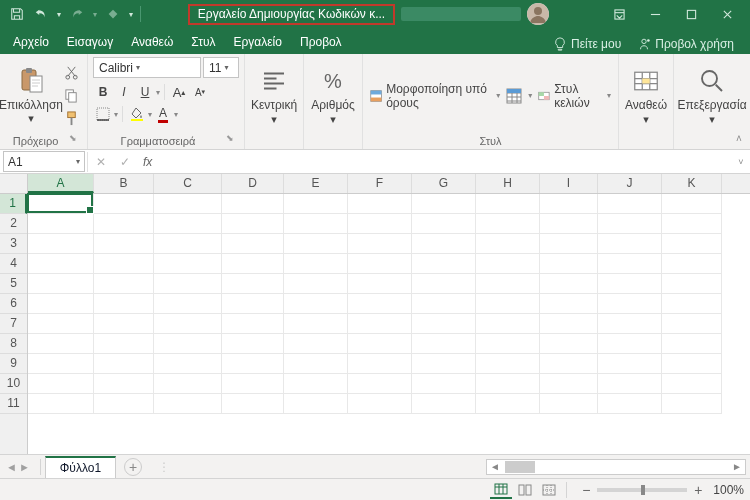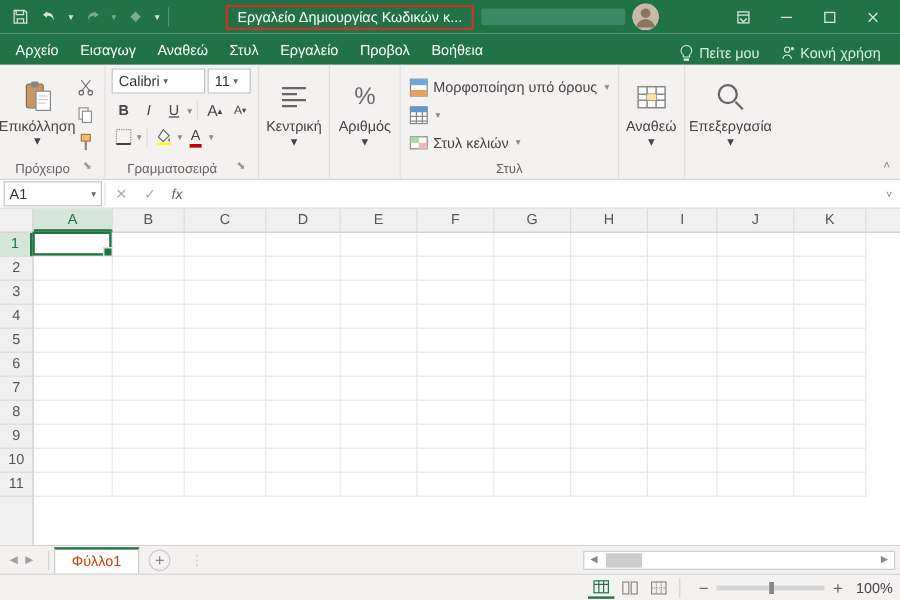--- a/index.html
+++ b/index.html
@@ -31,21 +31,21 @@
 .big-btn .ico{width:30px;height:30px;display:flex;align-items:center;justify-content:center}
 .big-btn .lbl{font-size:11px;color:#444;text-align:center;line-height:1.1;margin-top:3px}
 .small-col{display:flex;flex-direction:column;gap:1px}
 .sm-btn{width:22px;height:22px;display:flex;align-items:center;justify-content:center;cursor:pointer}
 .sm-btn svg{width:15px;height:15px}
 .font-row{display:flex;align-items:center;gap:2px;margin-bottom:2px}
 .combo{height:21px;border:1px solid #c4c4c4;background:#fff;display:flex;align-items:center;padding:0 3px 0 5px;font-size:12px;color:#333;cursor:pointer}
 .combo .arr{margin-left:3px;font-size:8px;color:#666}
 .btnrow{display:flex;gap:1px;align-items:center}
 .rbtn{min-width:20px;height:20px;padding:0 2px;display:flex;align-items:center;justify-content:center;cursor:pointer;font-size:12px;color:#444}
-.styles-col{display:flex;flex-direction:column;gap:2px;justify-content:center}
+.styles-col{display:flex;flex-direction:row;gap:2px;justify-content:center}
 .style-item{display:flex;align-items:center;gap:4px;height:21px;cursor:pointer;font-size:12px;color:#444;padding:0 2px}
 .style-item svg{width:16px;height:16px}
 .collapse-btn{position:absolute;bottom:2px;right:3px;width:16px;height:14px;cursor:pointer;color:#888;font-size:10px;text-align:center}
 .formula-bar{height:24px;border-bottom:1px solid #d4d4d4;display:flex;align-items:center;background:#fff}
 .namebox{width:82px;height:21px;border:1px solid #c4c4c4;margin:0 1px 0 3px;display:flex;align-items:center;padding:0 4px;font-size:12px;color:#333;cursor:text}
 .namebox .arr{margin-left:auto;font-size:8px;color:#666}
 .fb-sep{width:1px;height:20px;background:#e1e1e1;margin:0 1px}
 .fb-btn{width:24px;height:21px;display:flex;align-items:center;justify-content:center;color:#b0b0b0;cursor:pointer}
 .fx{font-style:italic;font-size:12px;color:#666;padding:0 6px}
 .fb-input{flex:1;height:21px;border:none;outline:none;padding:0 4px;font-size:12px}
@@ -60,21 +60,21 @@
 .rowhead.sel{background:#d3e6d7;border-right:2px solid #217346;color:#217346}
 .grid{position:absolute;left:28px;top:20px;right:0;bottom:0}
 .gridrow{display:flex;height:20px}
 .cell{border-right:1px solid #e8e8e8;border-bottom:1px solid #e8e8e8;height:20px}
 .active-cell{position:absolute;border:2px solid #217346;pointer-events:none;z-index:4}
 .active-cell::after{content:'';position:absolute;right:-3px;bottom:-3px;width:6px;height:6px;background:#217346;border:1px solid #fff}
 .sheet-tabs{height:24px;border-top:1px solid #d4d4d4;display:flex;align-items:center;background:#f3f2f1}
 .st-nav{display:flex;gap:2px;padding:0 6px;color:#a0a0a0}
 .st-nav span{cursor:pointer;font-size:11px}
 .st-sep{width:1px;height:16px;background:#d4d4d4;margin:0 4px}
-.st-tab{height:23px;padding:0 14px;background:#fff;border:1px solid #ccc;border-bottom:1px solid #fff;border-top:2px solid #217346;display:flex;align-items:center;font-size:12px;color:#c2410c;cursor:pointer;margin-top:1px}
+.st-tab{height:23px;padding:0 14px;background:#fff;border:1px solid #ccc;border-bottom:1px solid #fff;border-top:2px solid #217346;display:flex;align-items:center;font-size:12px;color:#0f172a;cursor:pointer;margin-top:1px}
 .st-add{width:24px;height:22px;display:flex;align-items:center;justify-content:center;color:#888;cursor:pointer;font-size:14px;border:1px solid #ccc;border-radius:50%;width:18px;height:18px;margin-left:8px}
 .hscroll{margin-left:auto;width:260px;height:16px;display:flex;align-items:center;border:1px solid #ccc;background:#fff;margin-right:4px}
 .hscroll .sbtn{width:16px;text-align:center;color:#888;font-size:10px;cursor:pointer}
 .hscroll .thumb{width:30px;height:12px;background:#ccc;margin-left:2px}
 .statusbar{height:22px;border-top:1px solid #d4d4d4;background:#f3f2f1;display:flex;align-items:center;padding:0 6px}
 .sb-right{margin-left:auto;display:flex;align-items:center;gap:2px}
 .view-btn{width:22px;height:18px;display:flex;align-items:center;justify-content:center;cursor:pointer;color:#888}
 .view-btn.act{color:#217346;border-bottom:2px solid #217346}
 .zoom{display:flex;align-items:center;gap:4px;margin-left:6px}
 .zoom-track{width:90px;height:4px;background:#d4d4d4;position:relative;cursor:pointer}
@@ -150,35 +150,34 @@
   </div>
 </div>
 
 <div class="tabstrip">
   <div class="tab">Αρχείο</div>
   <div class="tab">Εισαγωγ</div>
   <div class="tab">Αναθεώ</div>
   <div class="tab">Στυλ</div>
   <div class="tab">Εργαλείο</div>
   <div class="tab">Προβολ</div>
-  <div class="tab">Βοήθεια</div>
   <div class="tabstrip-right">
     <div class="tell">
       <svg width="14" height="14" viewBox="0 0 16 16">
           <path d="M8 1a5 5 0 0 0-3 9v2h6v-2a5 5 0 0 0-3-9zM6 14h4v1H6z" fill="none" stroke="#d9efe4"></path>
         </svg>
       <span>Πείτε μου</span>
     </div>
     <div class="share">
       <svg width="14" height="14" viewBox="0 0 16 16">
           <circle cx="8" cy="5" r="2.5" fill="none" stroke="#d9efe4"></circle>
           <path d="M4 14c0-3 2-4 4-4s4 1 4 4" fill="none" stroke="#d9efe4"></path>
           <circle cx="13" cy="4" r="1.5" fill="#d9efe4"></circle>
         </svg>
-      <span>Κοινή χρήση</span>
+      <span>Προβολ χρήση</span>
     </div>
   </div>
 </div>
 
 <div class="ribbon">
 
   <div class="group">
     <div class="group-body">
       <div class="big-btn">
         <div class="ico">
@@ -215,21 +214,21 @@
     </div>
     <div style="display:flex;align-items:center">
         <div class="group-label" style="flex:1">Πρόχειρο</div>
         <div class="launcher">⬊</div>
       </div>
   </div>
 
   <div class="group">
     <div class="group-body" style="flex-direction:column;align-items:flex-start;gap:2px">
       <div class="font-row">
-        <div class="combo" style="width:78px">
+        <div class="combo" style="width:108px">
             <span>Calibri</span>
             <span class="arr">▾</span>
           </div>
         <div class="combo" style="width:36px">
             <span>11</span>
             <span class="arr">▾</span>
           </div>
       </div>
       <div class="btnrow">
         <div class="rbtn">

